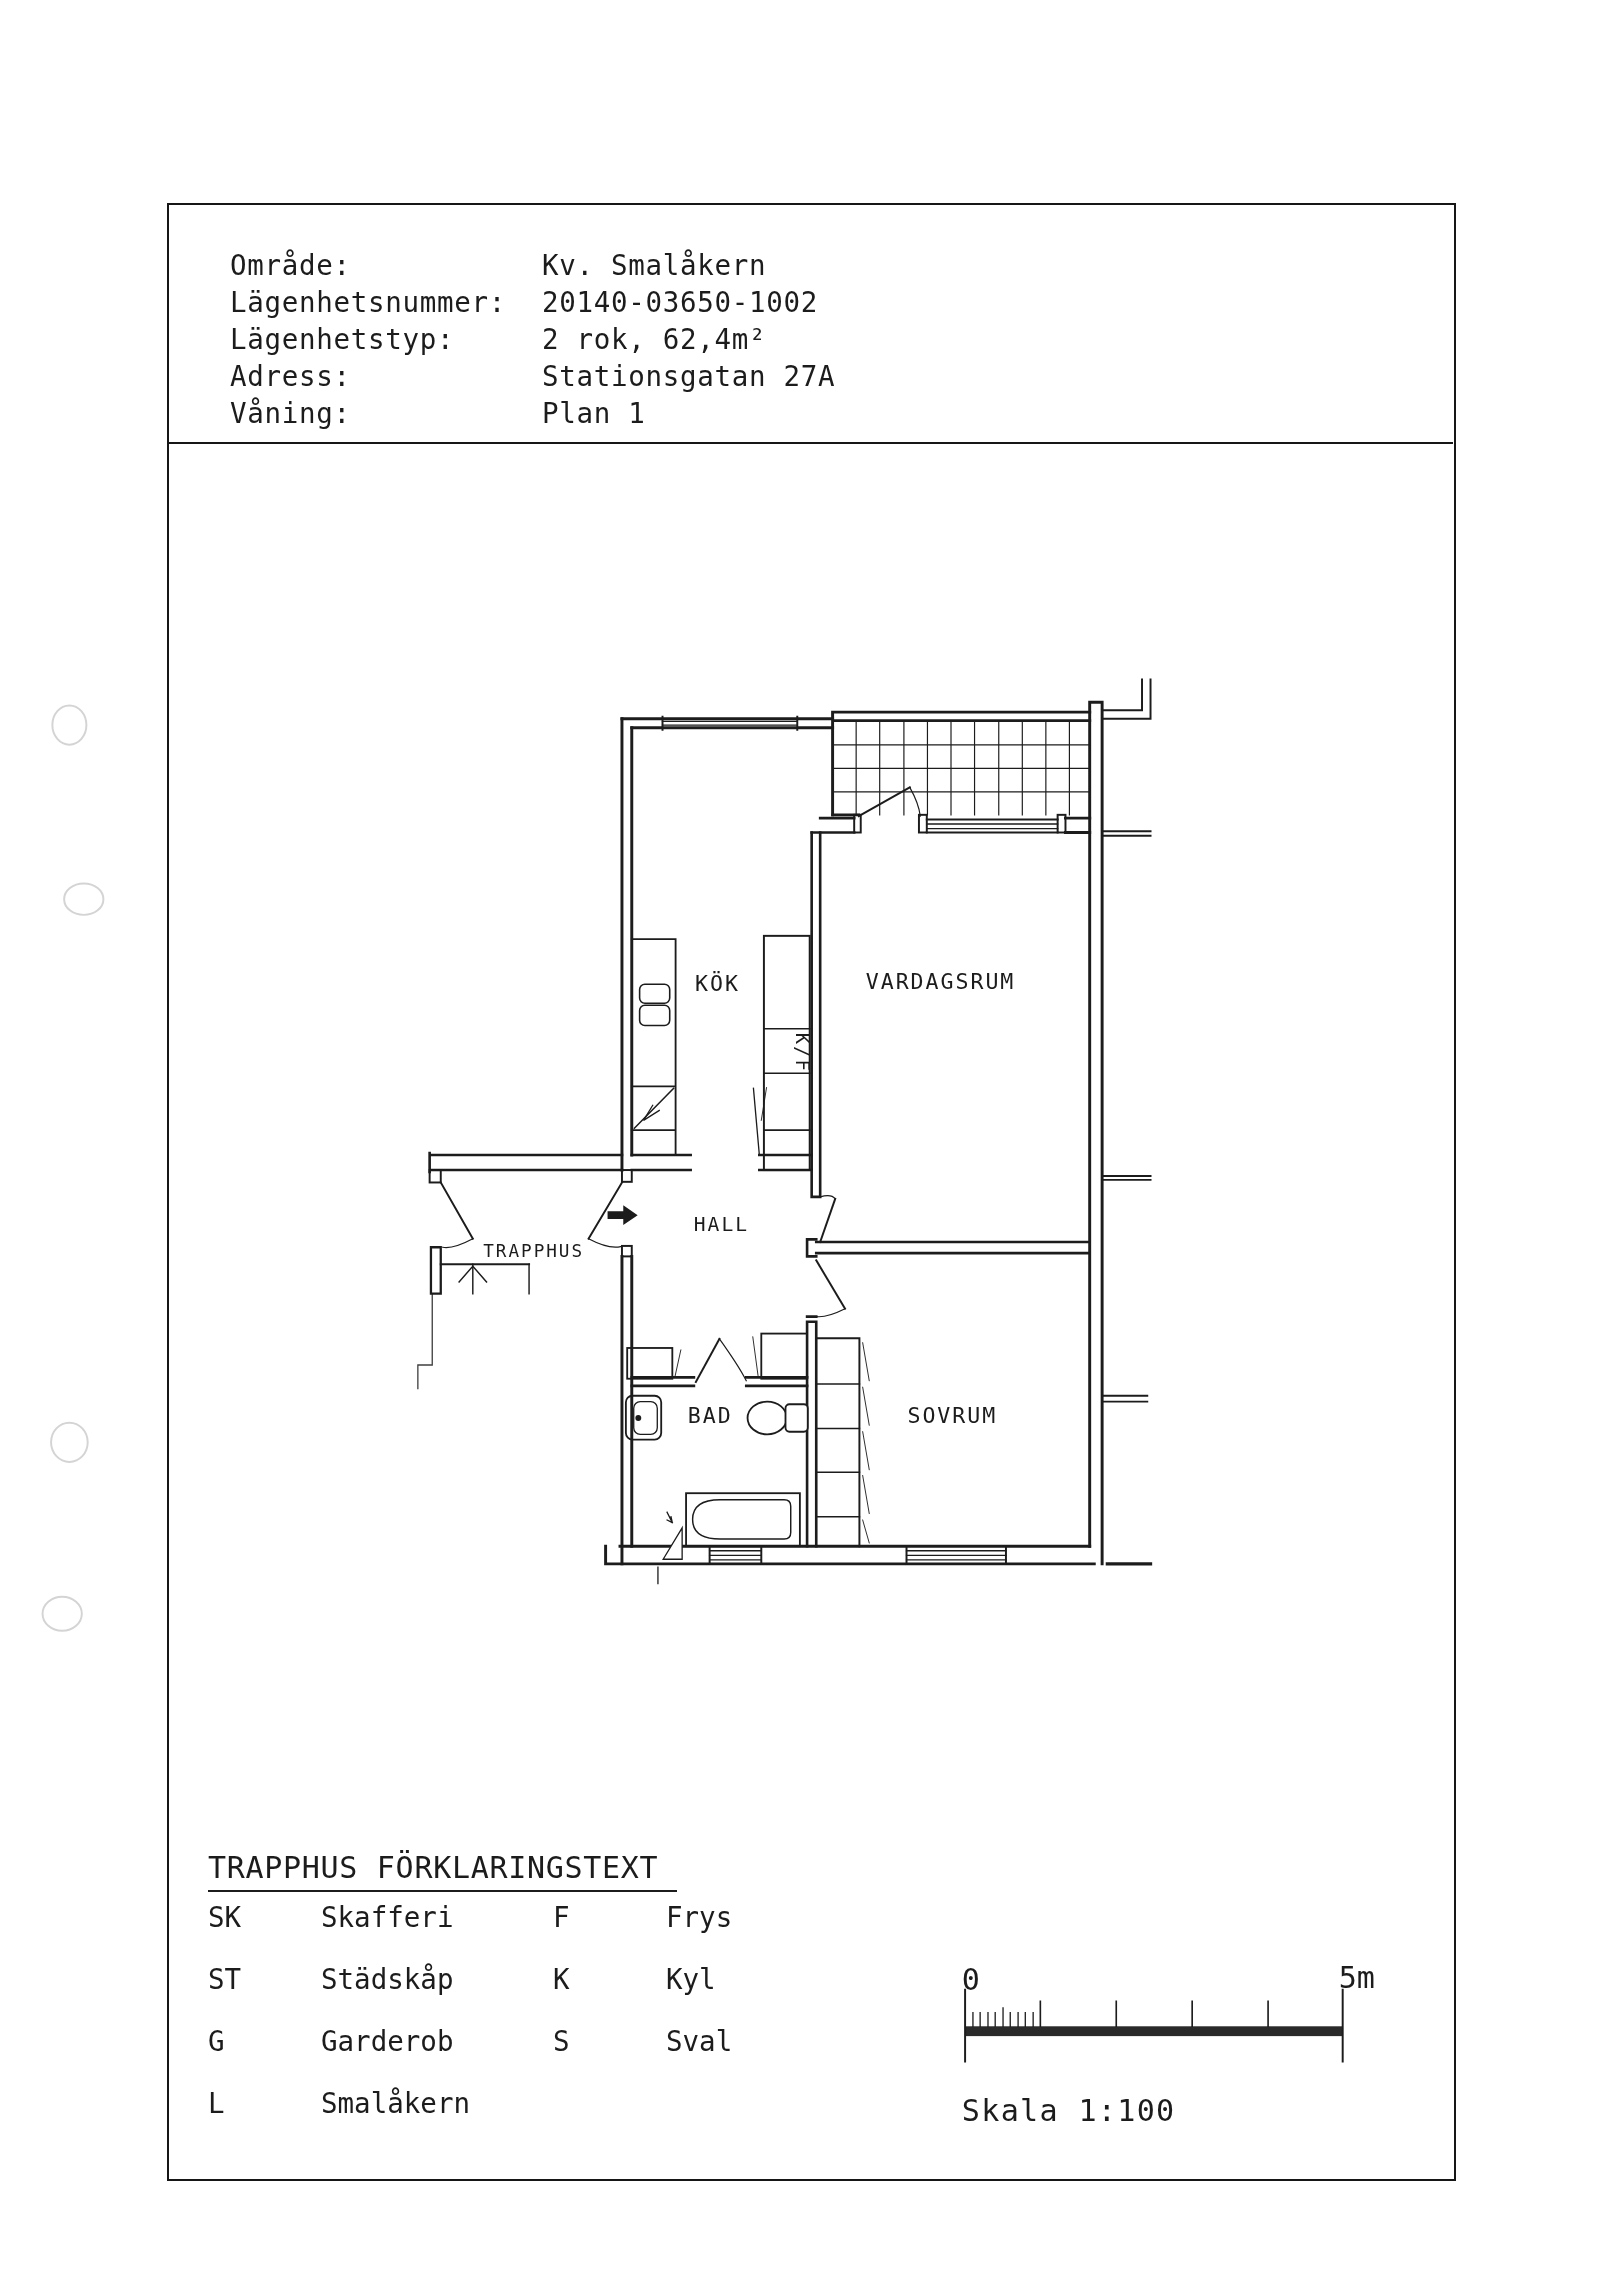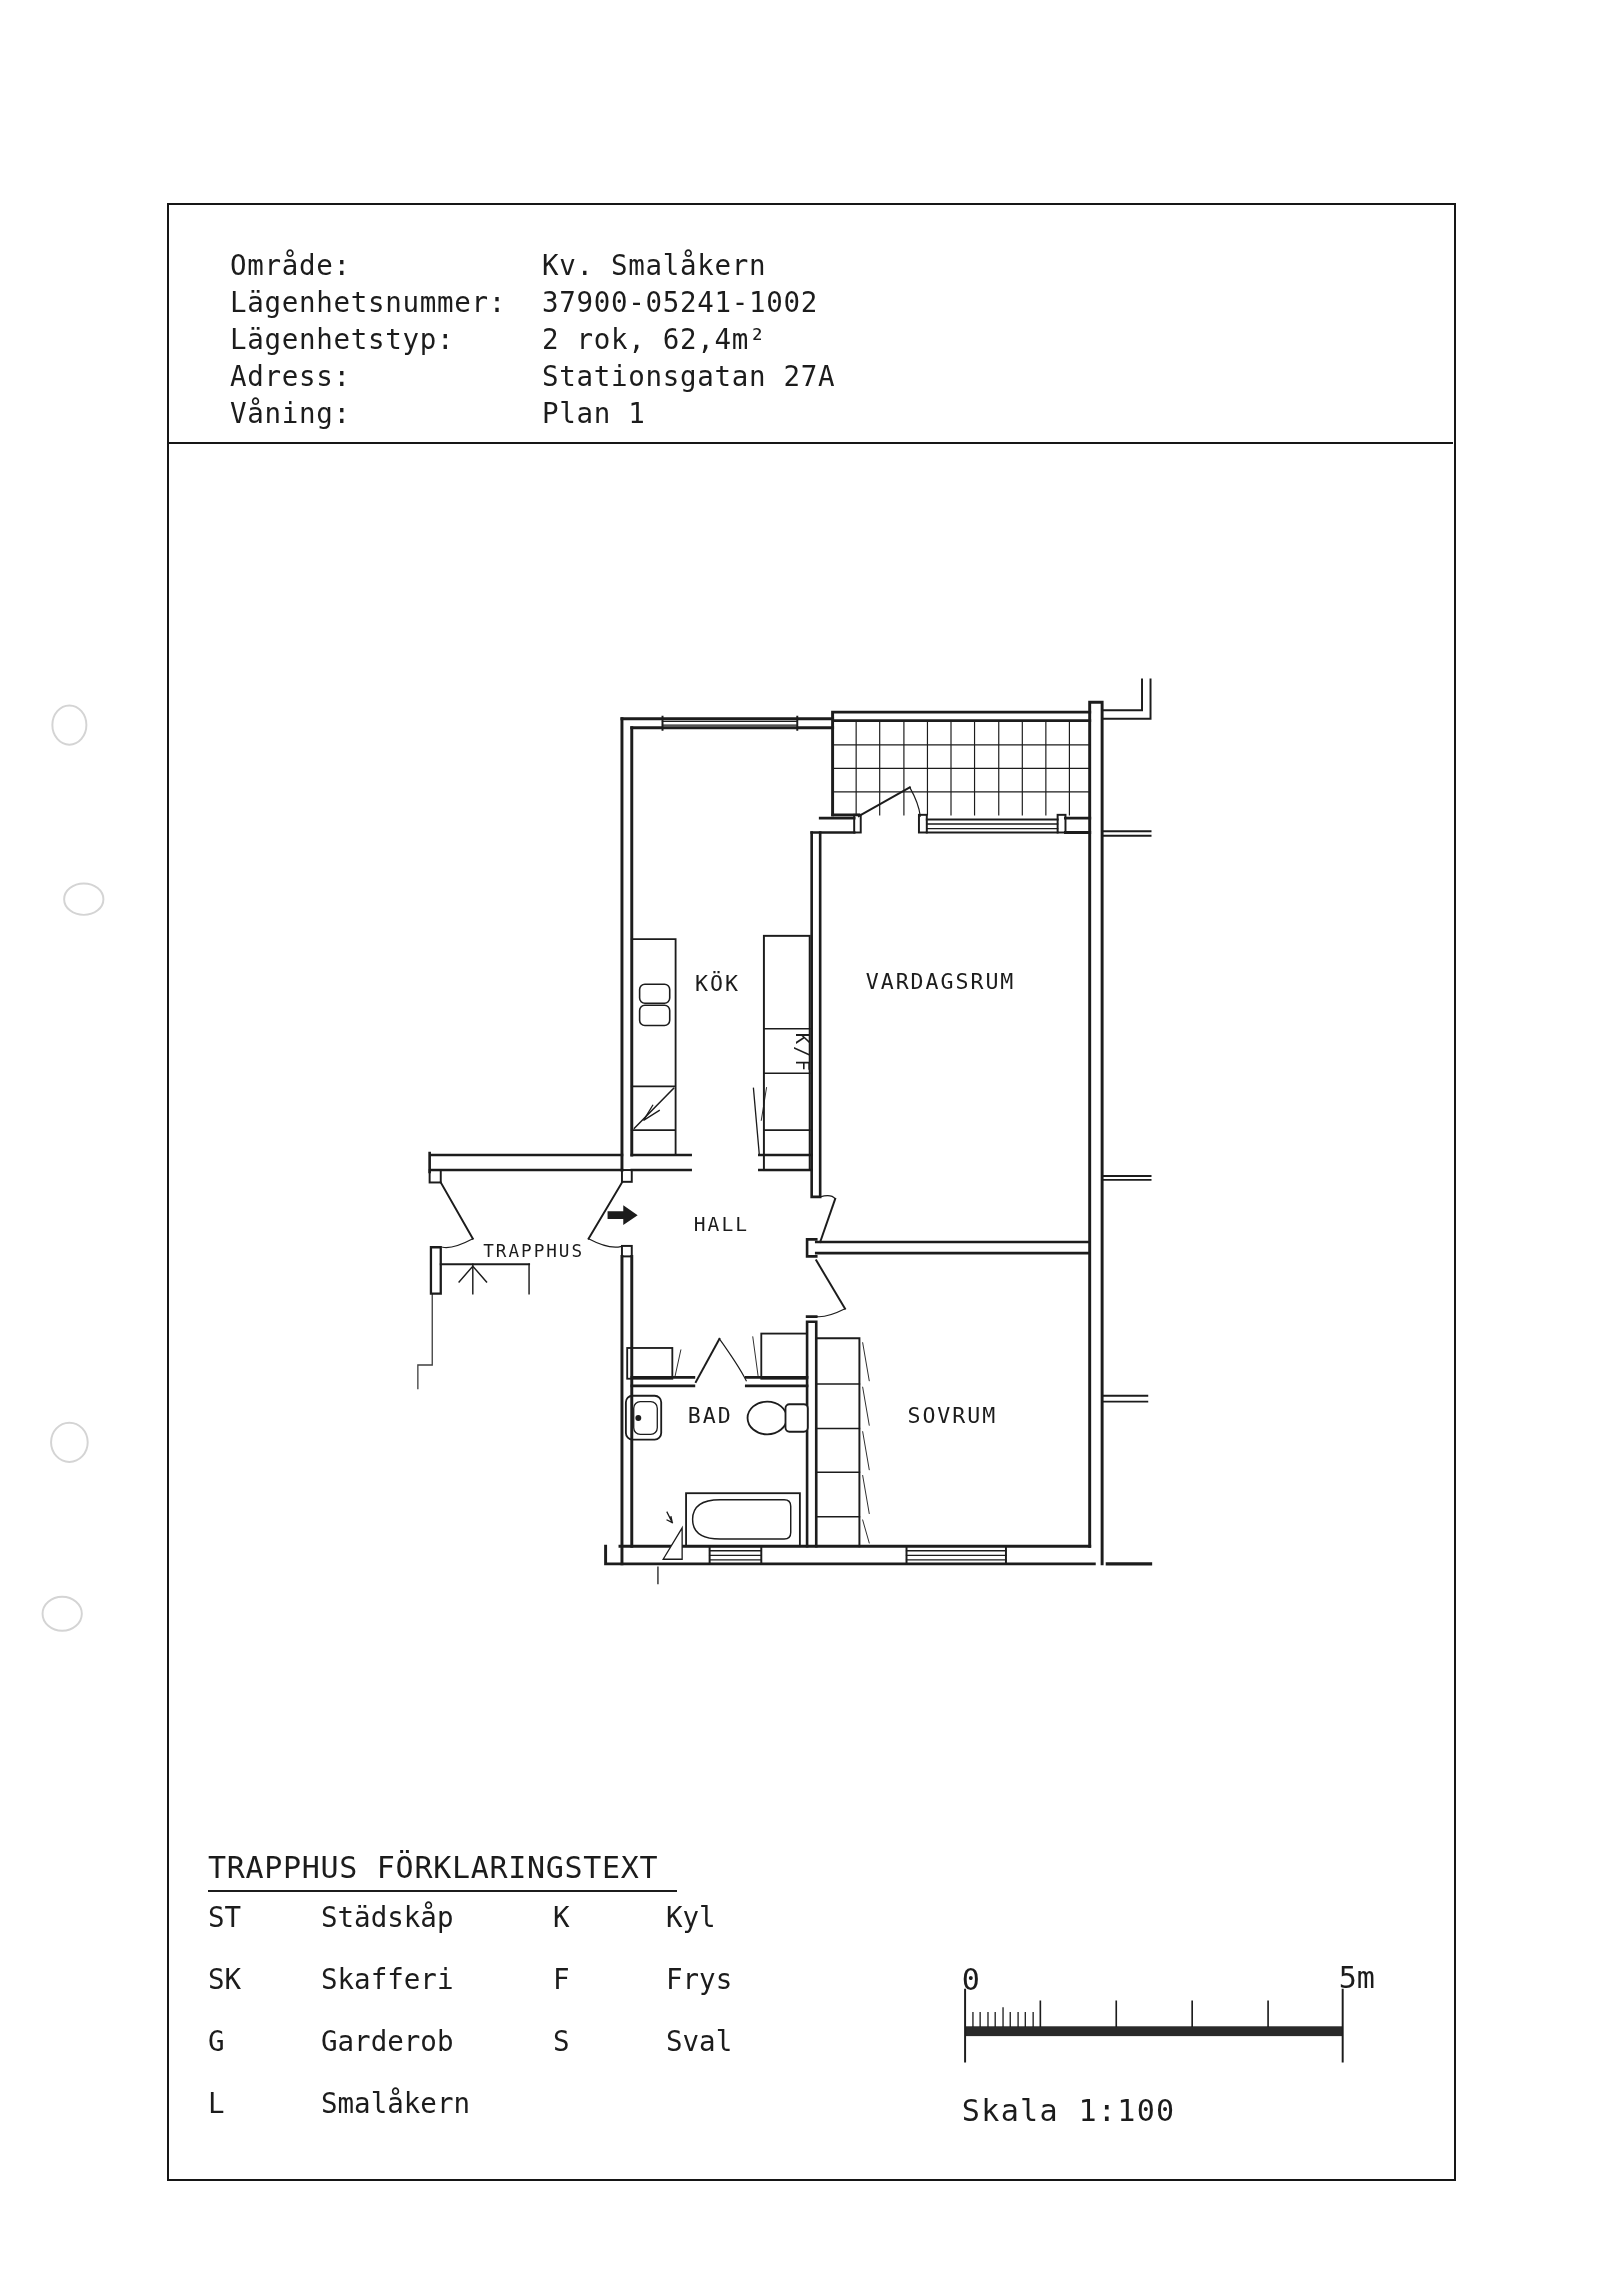--- a/index.html
+++ b/index.html
@@ -38,21 +38,21 @@
       <ellipse cx="106" cy="2204" rx="28" ry="30"></ellipse>
       <ellipse cx="95" cy="2466" rx="30" ry="26"></ellipse>
     </g>
   </svg>
 
   <div class="frame"></div>
   <div class="header-divider"></div>
 
   <div class="header">
     <span class="hrow"><span class="hlabel">Område:</span><span>Kv. Smalåkern</span></span>
-    <span class="hrow"><span class="hlabel">Lägenhetsnummer:</span><span>37900-05241-1002</span></span>
+    <span class="hrow"><span class="hlabel">Lägenhetsnummer:</span><span>20140-03650-1002</span></span>
     <span class="hrow"><span class="hlabel">Lägenhetstyp:</span><span>2 rok, 62,4m²</span></span>
     <span class="hrow"><span class="hlabel">Adress:</span><span>Stationsgatan 27A</span></span>
     <span class="hrow"><span class="hlabel">Våning:</span><span>Plan 1</span></span>
   </div>
 
 
   <svg class="plan-svg" width="785" height="962" viewBox="600 1030 1200 1470">
 
     <g fill="none" stroke="#1c1c1c" stroke-linecap="square">
 
@@ -186,30 +186,30 @@
       <text x="1085" y="2174">BAD</text>
       <text x="1455" y="2174">SOVRUM</text>
       <text transform="translate(1216,1578) rotate(90)" font-size="29" text-anchor="start">K/F</text>
     </g>
   </svg>
 
   <div class="legend">
     <div class="legend-title">TRAPPHUS FÖRKLARINGSTEXT</div>
     <div class="legend-rows">
       <div class="legend-row">
+        <span class="lg-a1">SK</span>
+        <span class="lg-n1">Skafferi</span>
+        <span class="lg-a2">F</span>
+        <span class="lg-n2">Frys</span>
+      </div>
+      <div class="legend-row">
         <span class="lg-a1">ST</span>
         <span class="lg-n1">Städskåp</span>
         <span class="lg-a2">K</span>
         <span class="lg-n2">Kyl</span>
-      </div>
-      <div class="legend-row">
-        <span class="lg-a1">SK</span>
-        <span class="lg-n1">Skafferi</span>
-        <span class="lg-a2">F</span>
-        <span class="lg-n2">Frys</span>
       </div>
       <div class="legend-row">
         <span class="lg-a1">G</span>
         <span class="lg-n1">Garderob</span>
         <span class="lg-a2">S</span>
         <span class="lg-n2">Sval</span>
       </div>
       <div class="legend-row">
         <span class="lg-a1">L</span>
         <span class="lg-n1">Smalåkern</span>

